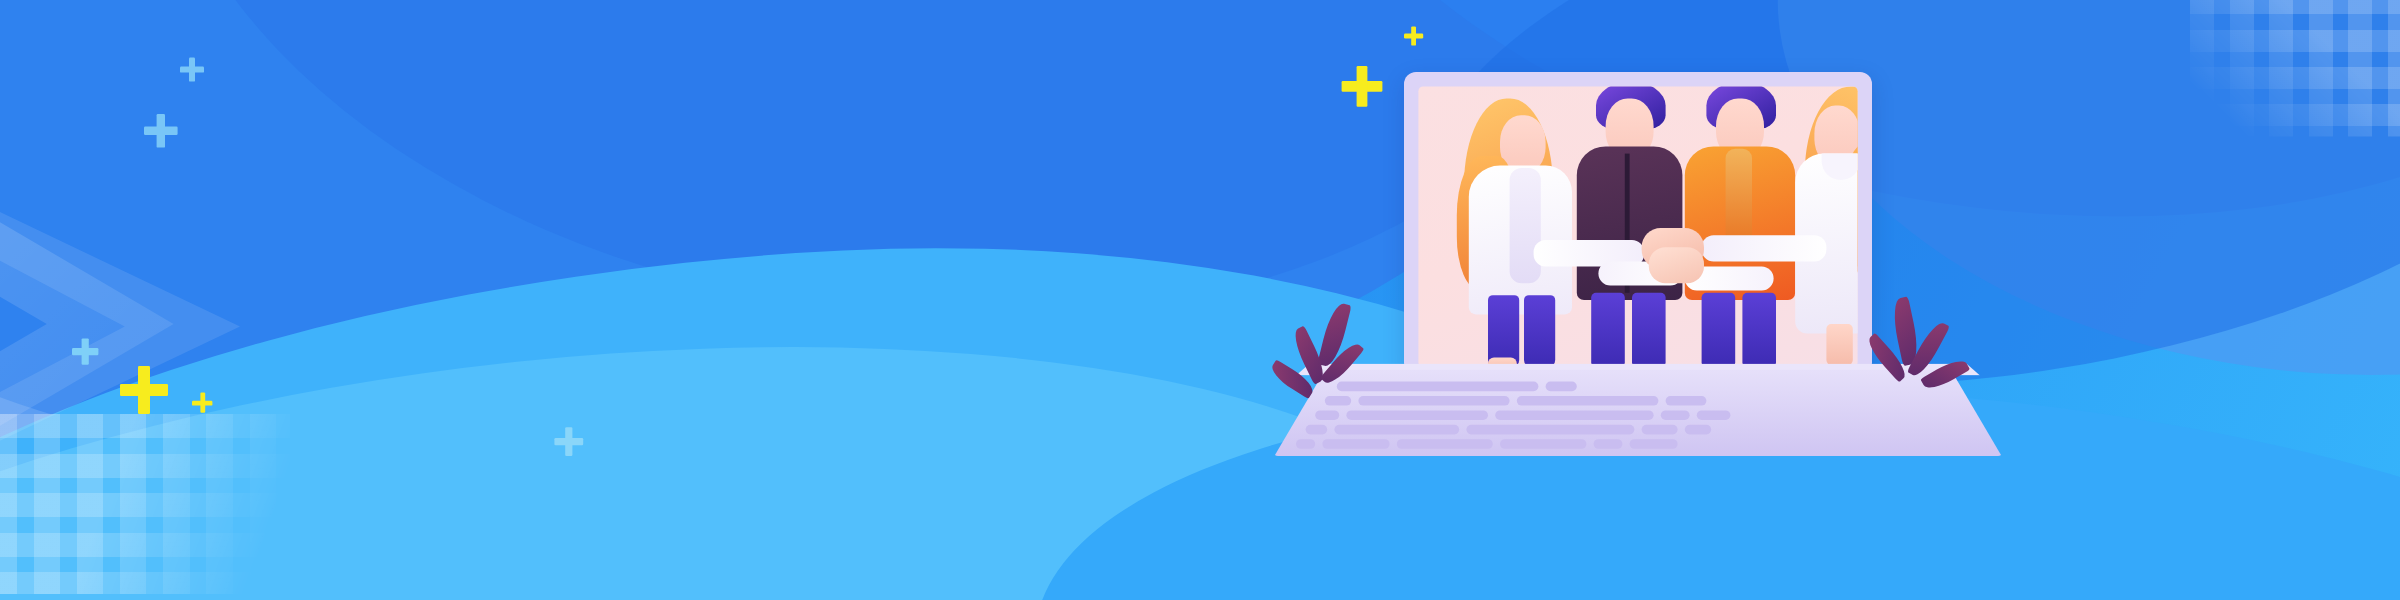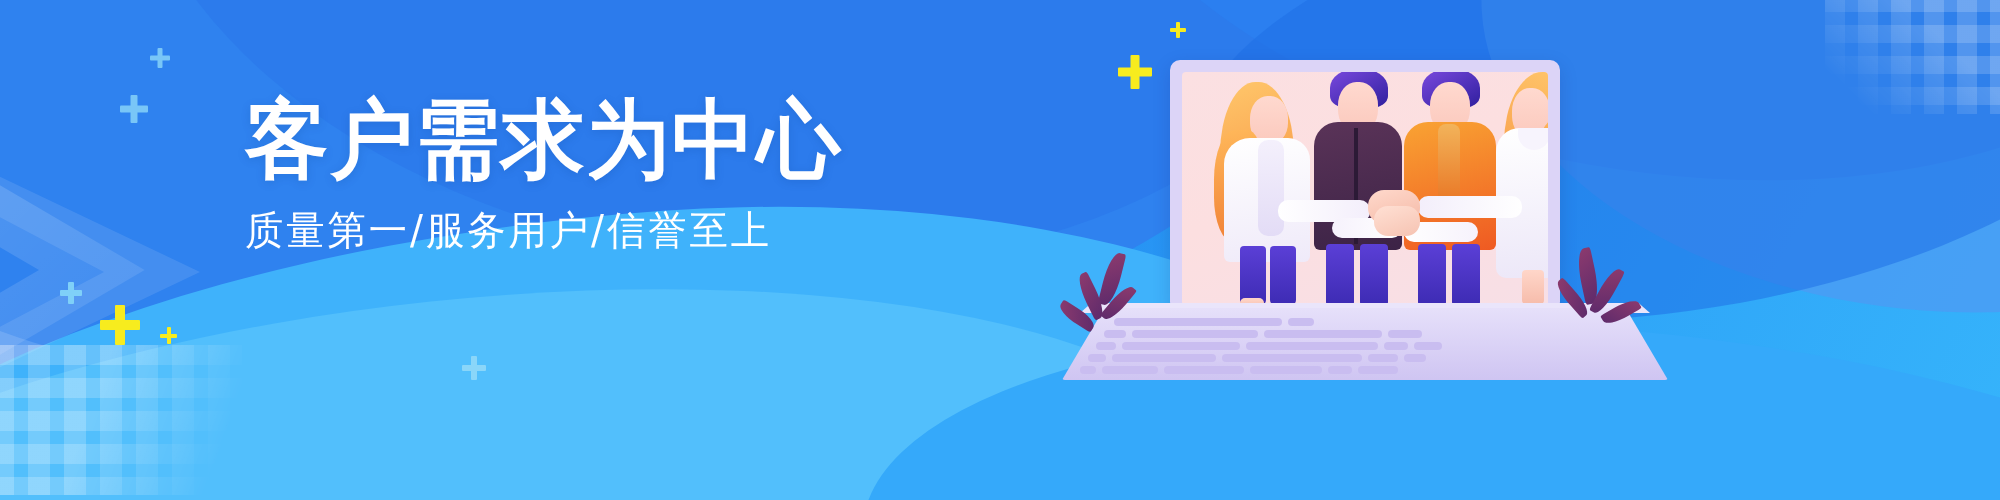--- a/index.html
+++ b/index.html
@@ -155,24 +155,20 @@
       <div class="cross" style="left: 462px; top: 356px; width: 24px; height: 24px; color: rgb(138, 214, 249);">
         <i class="h" style="height:6px"></i>
         <i class="v" style="width:6px"></i>
       </div>
       <div class="cross" style="left: 1110px; top: 317px; width: 26px; height: 26px; color: rgb(127, 207, 248);">
         <i class="h" style="height:7px"></i>
         <i class="v" style="width:7px"></i>
       </div>
     </div>
 
-  <div class="text">
-    <div class="headline">客户需求为中心</div>
-    <div class="subline">质量第一/服务用户/信誉至上</div>
-  </div>
 
   <div class="laptop">
 
     <div class="lid">
       <div class="screen">
 
         <div class="person" style="left:24px;width:112px;height:228px;">
           <div class="hair" style="left:14px;top:4px;width:74px;height:150px;
                background:linear-gradient(160deg,#ffc76b,#f58b3c);
                border-radius:48% 48% 38% 44%;"></div>

